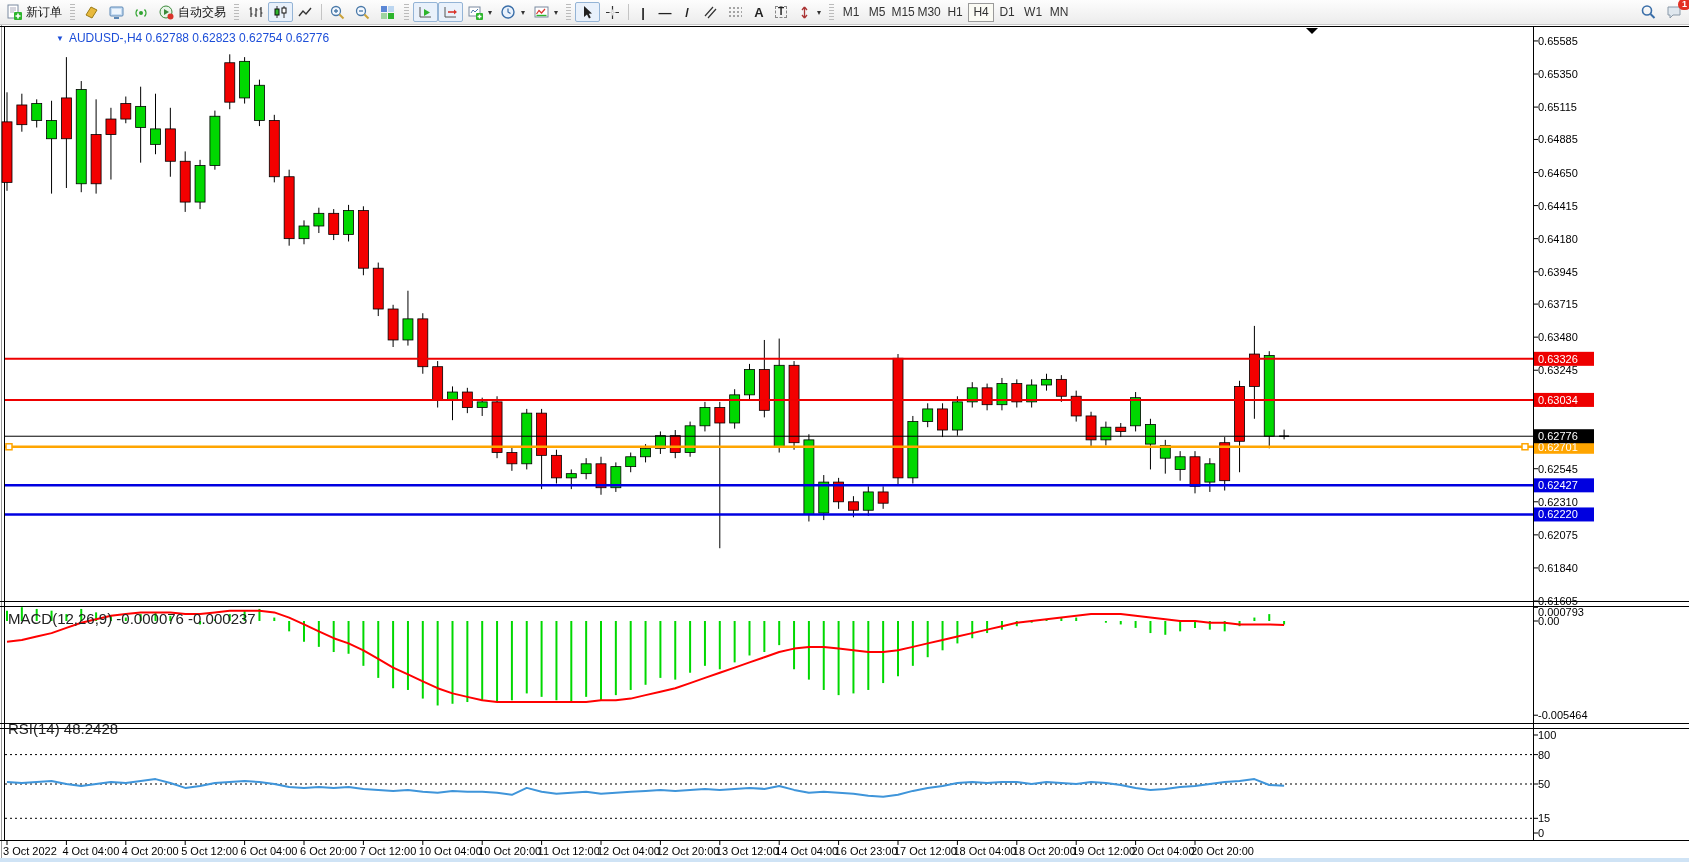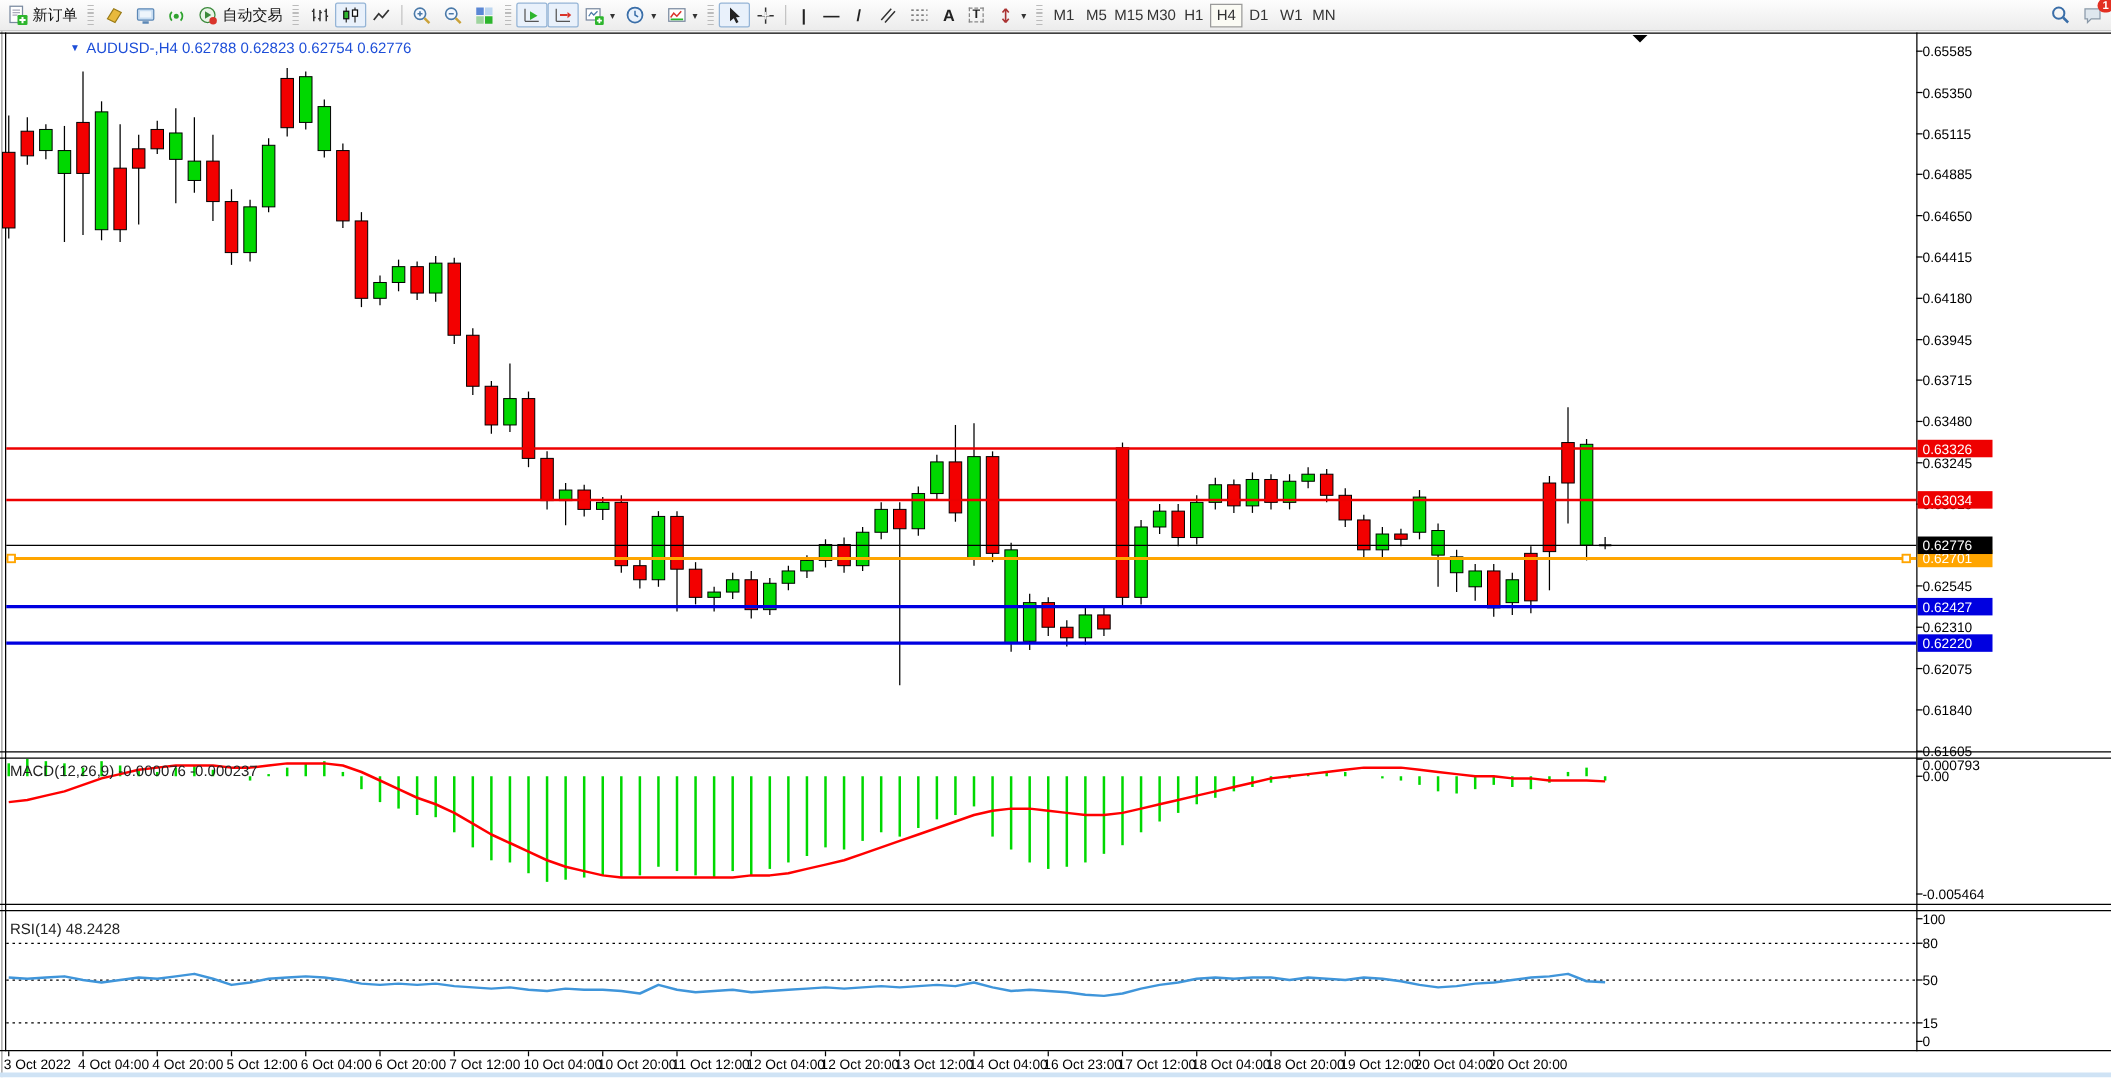--- a/index.html
+++ b/index.html
@@ -19,25 +19,25 @@
   .tb-spacer{flex:1;}
   .tf-btn{height:19px;min-width:26px;display:flex;align-items:center;justify-content:center;
           font-size:12px;color:#333;border:1px solid transparent;box-sizing:border-box;}
   .tf-btn.active{background:#fbfbf4;border-color:#9a9a9a;}
   .badge{position:absolute;top:-4px;right:-5px;background:#e33022;color:#fff;border-radius:7px;
          font-size:9px;font-weight:bold;padding:1px 4px;line-height:1;}
   .notif-wrap{position:relative;}
   
   .chart-area{position:absolute;left:0;top:23px;width:1689px;height:839px;background:#fff;text-align:right;}
   svg text{font-family:"Liberation Sans",sans-serif;}
-  .overlay-label{position:absolute;font-size:12px;color:#222;white-space:nowrap;z-index:3;}
+  .overlay-label{position:absolute;font-size:15px;color:#222;white-space:nowrap;z-index:3;}
   #chart-title{left:24px;top:31px;font-size:12px;color:#1d4ed8;margin-left:32px;}
   #chart-title .tri{font-size:8px;margin-right:5px;vertical-align:1px;}
   #macd-label{left:8px;top:610px;}
-  #rsi-label{left:8px;top:736px;}
+  #rsi-label{left:8px;top:720px;}
   .status-strip{position:absolute;left:0;bottom:0;width:1689px;height:4px;background:#cfe3f5;}
 </style>
 </head>
 <body>
 
 <div class="toolbar" id="toolbar">
     <div class="tb-btn">
       <span style="display: inline-flex;">
         <svg width="17" height="17">
           <rect x="2" y="1" width="10" height="13" fill="#fff" stroke="#7a8aa0"></rect>

